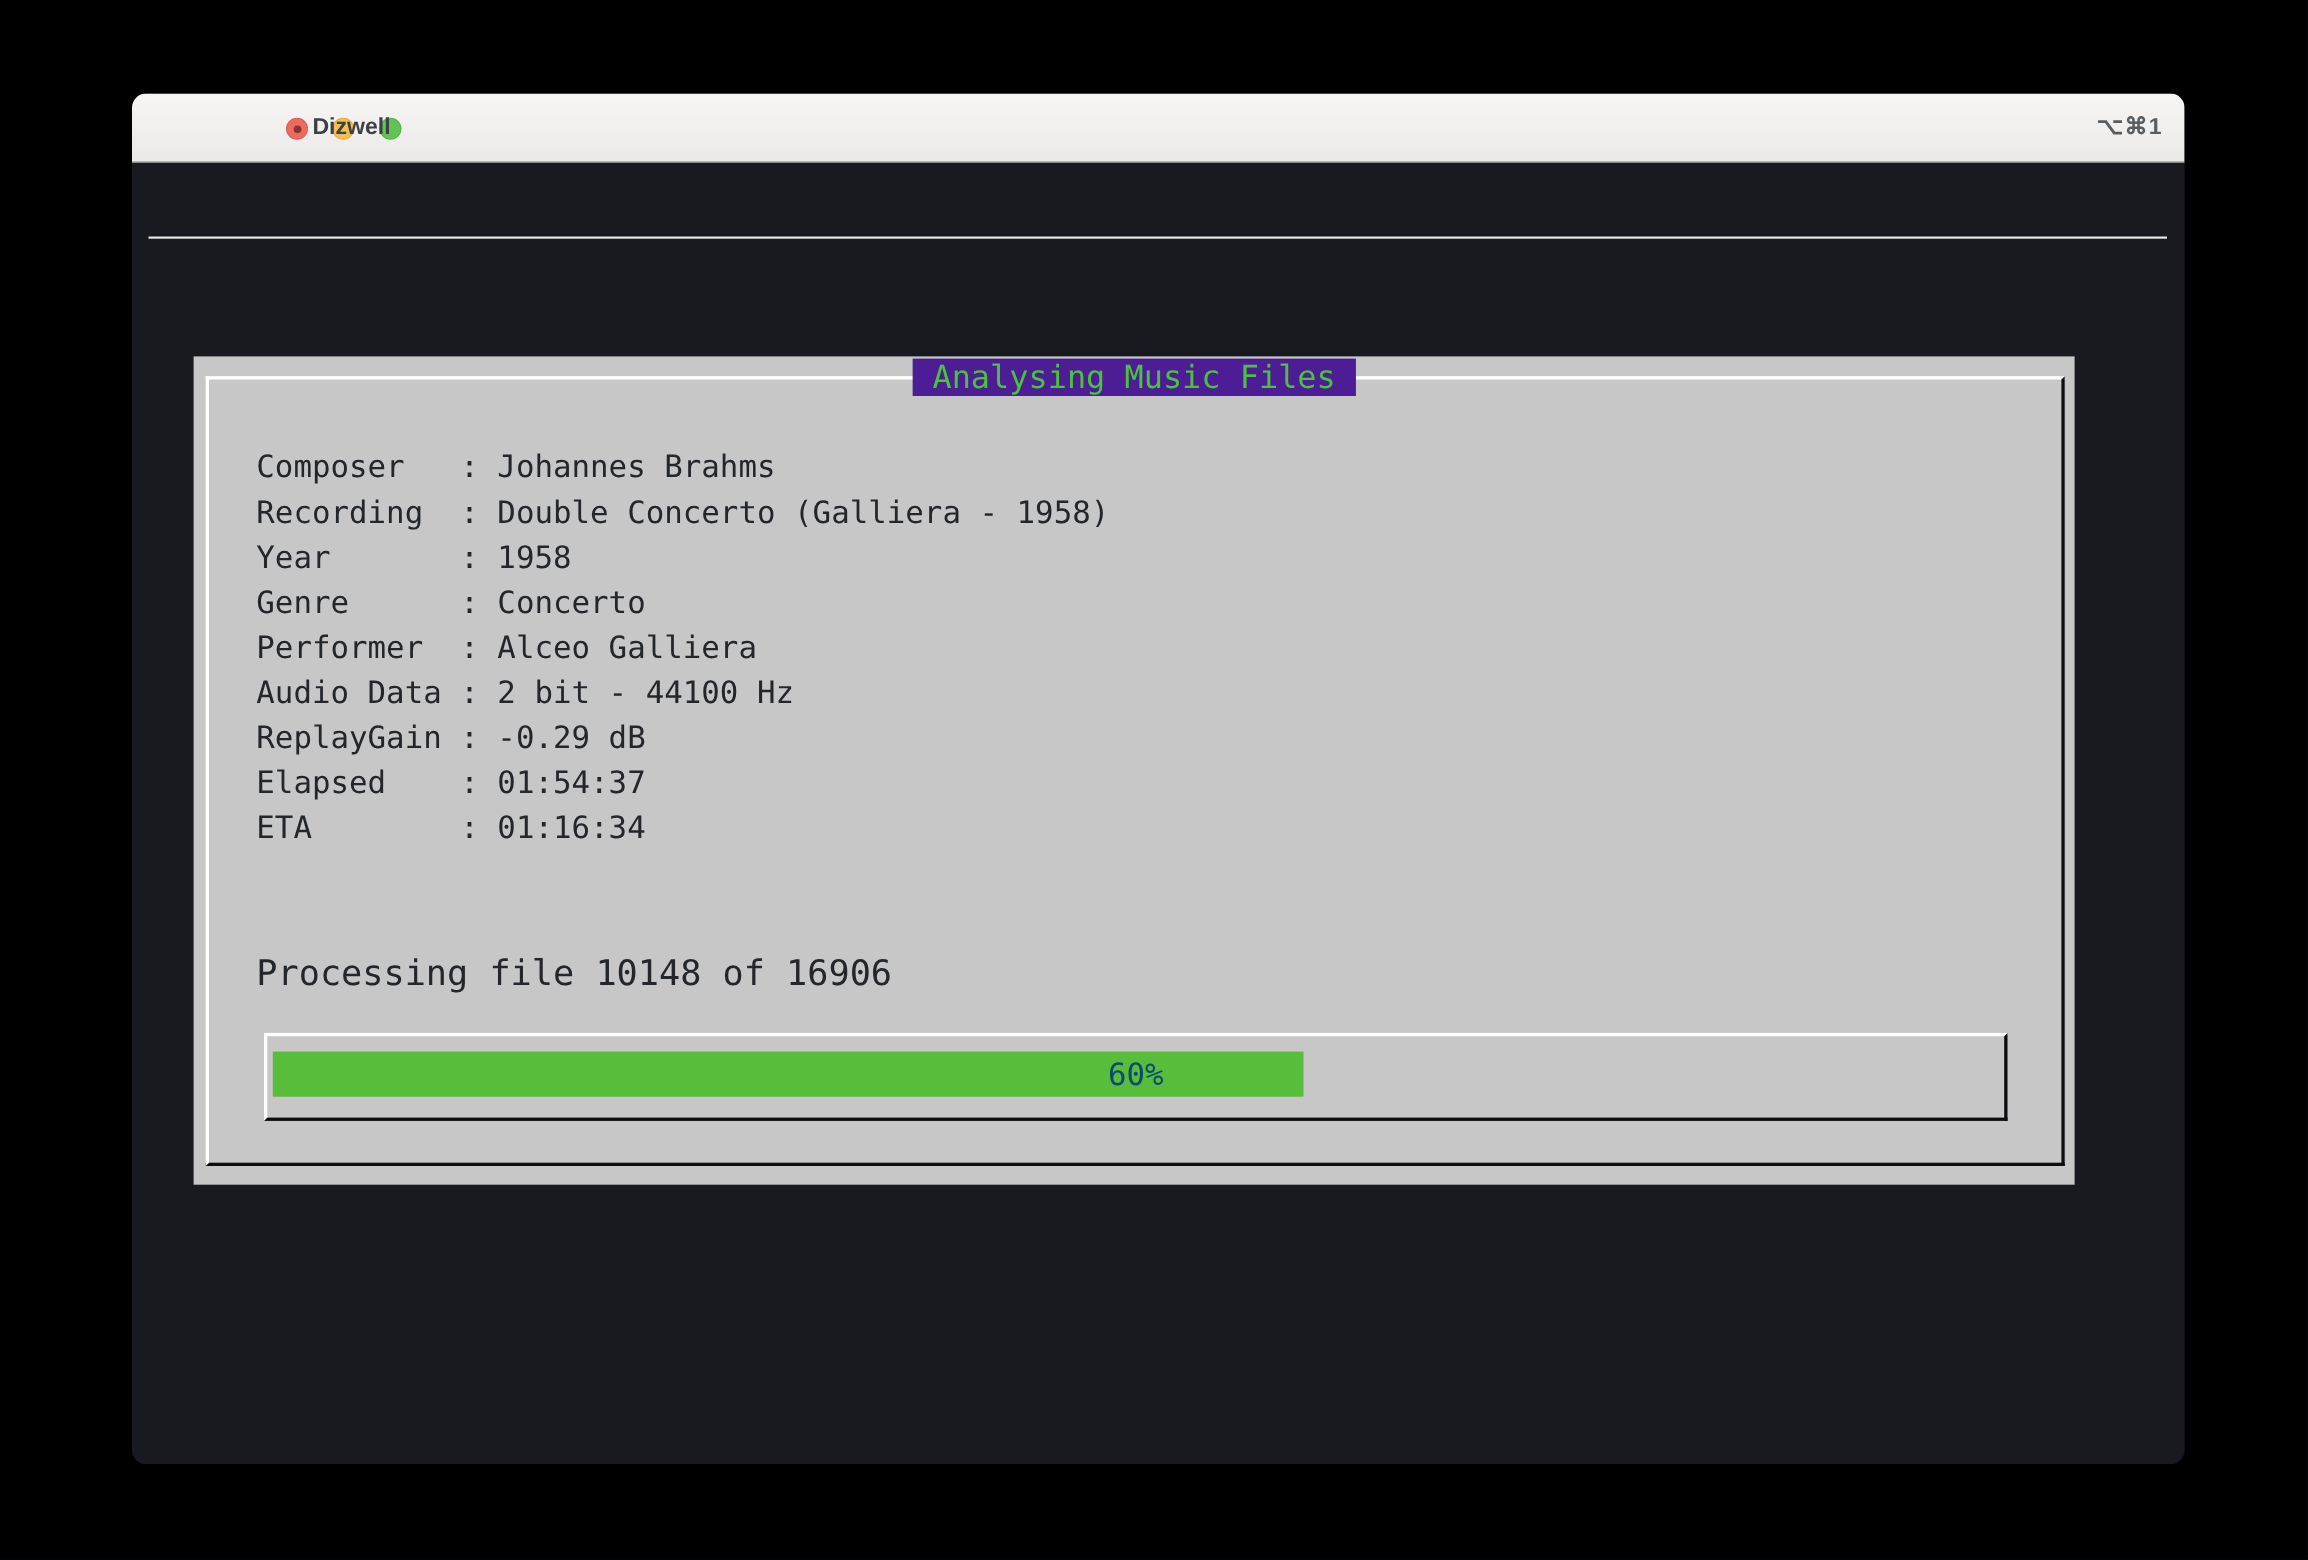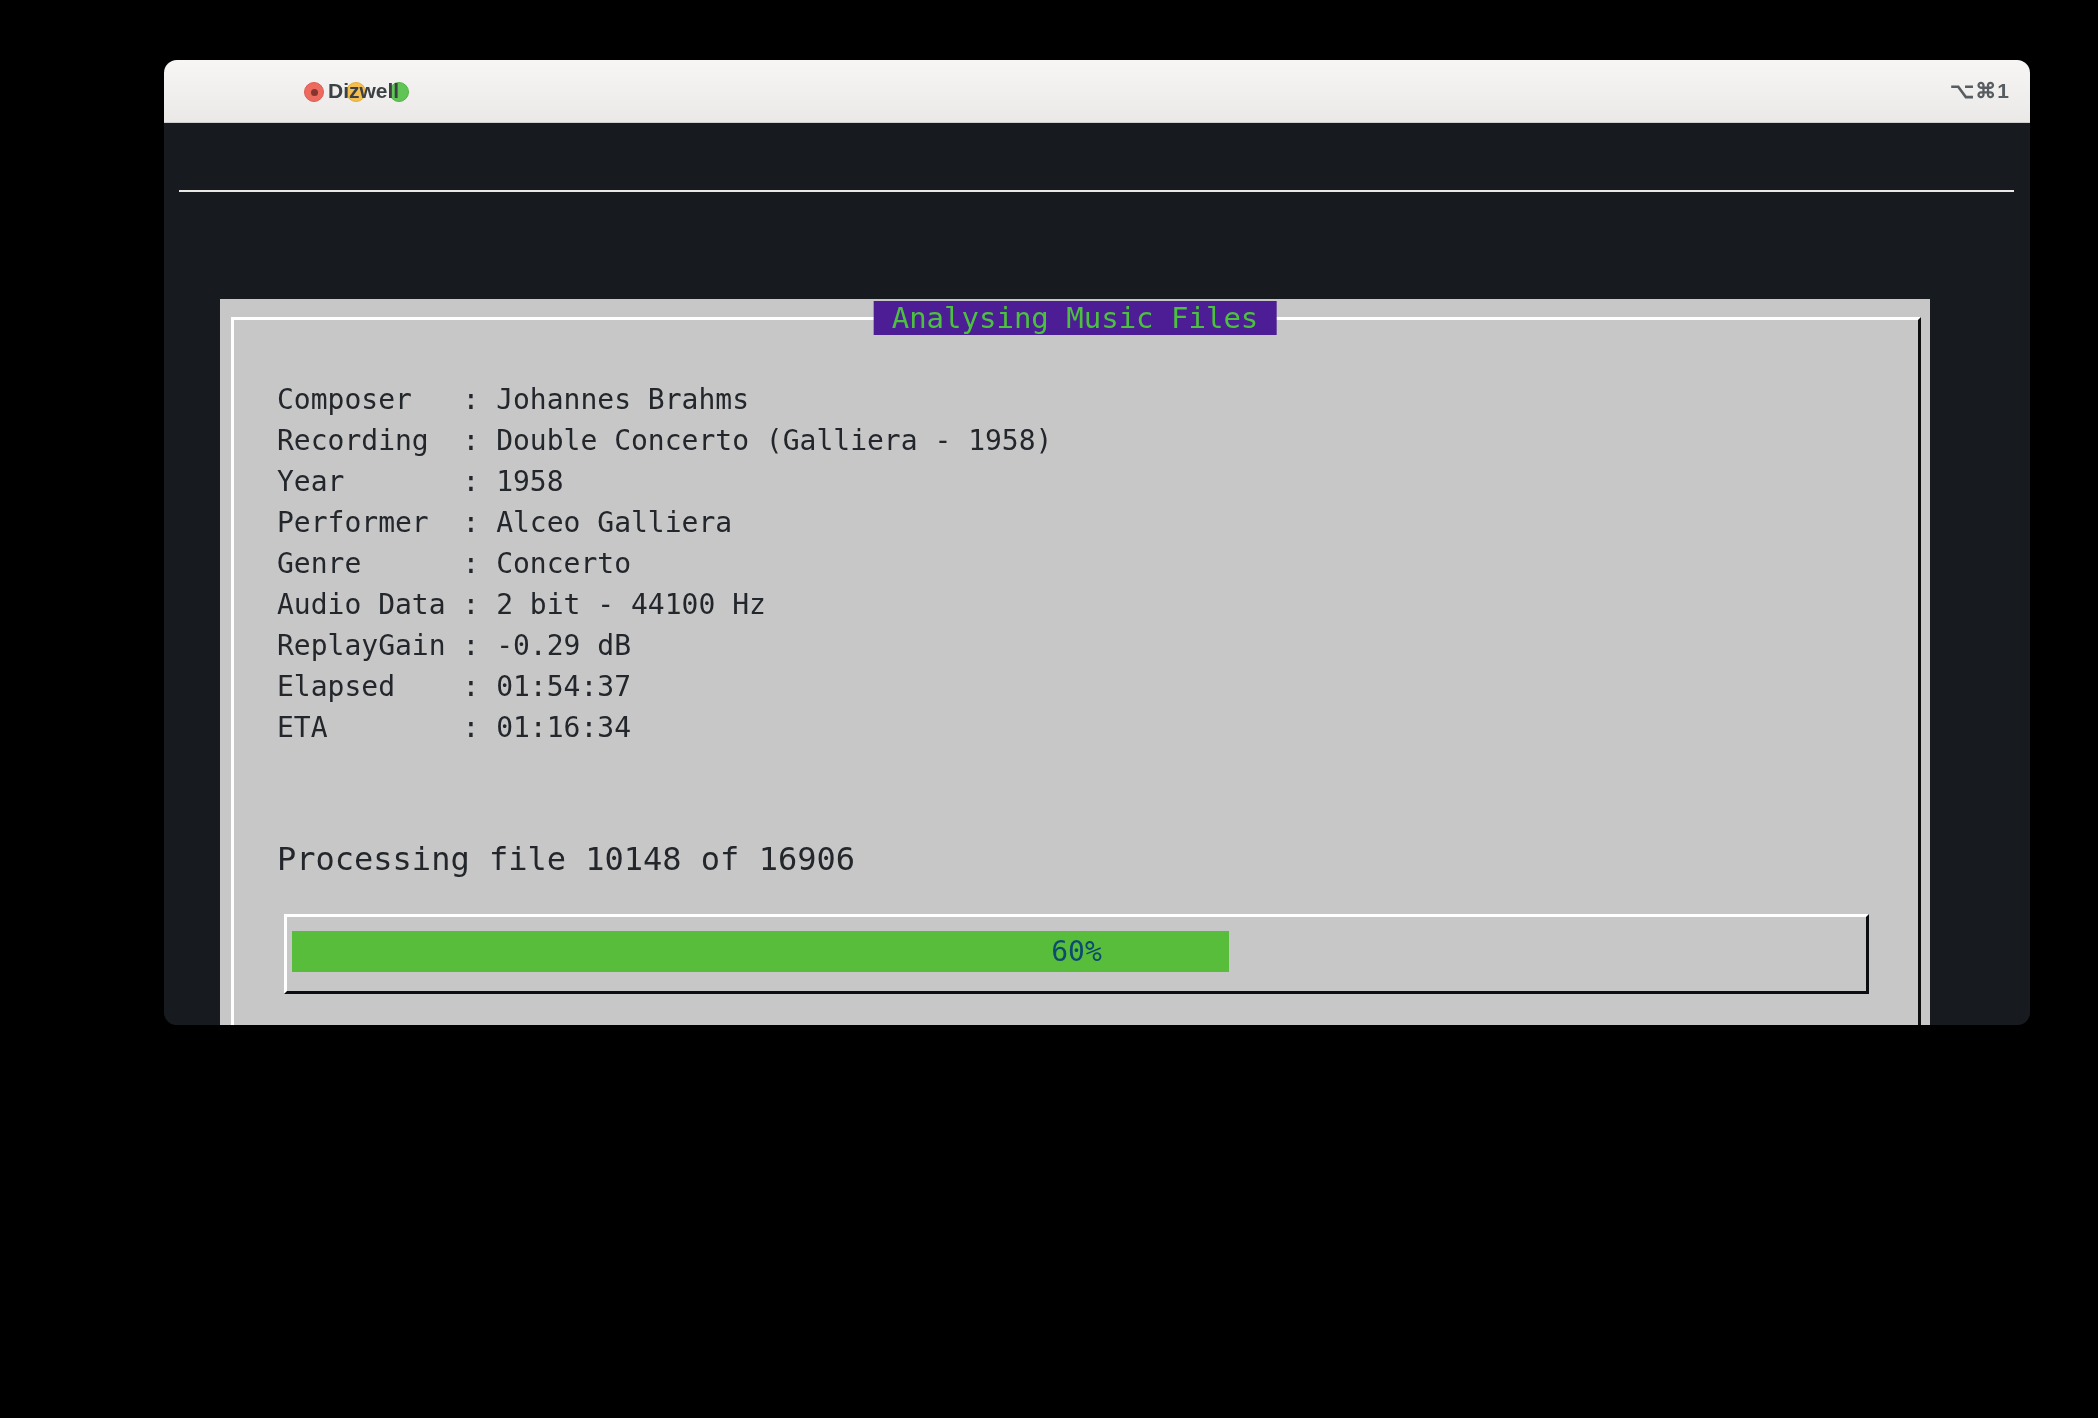--- a/index.html
+++ b/index.html
@@ -6,26 +6,25 @@
   html,body { width:2098px; height:1418px; }
   body {
     background:#000000;
     position:relative;
     font-family:"DejaVu Sans Mono", monospace;
     overflow:hidden;
   }
 
   
   .window {
-    position:absolute; left:120px; top:60px;
-    width:1866px; height:965px;
+    position:absolute; left:120px; top:85px;
+    width:1866px; height:1246px;
     border-radius:13px; overflow:hidden;
     background:#171a1f;
     box-shadow:0 25px 70px rgba(0,0,0,0.65);
-    margin-left:44px;
   }
   .titlebar {
     position:relative; height:62px;
     background:linear-gradient(#f7f6f5,#ebe9e8);
     border-bottom:1px solid #d0cecd;
   }
   .traffic { position:absolute; top:22px; width:18px; height:18px; border-radius:50%; }
   .t-close { left:140px; background:#ed6a5f; border:0.5px solid #dd5d52; }
   .t-close::after {
     content:""; position:absolute; left:5.5px; top:5.5px;
@@ -118,23 +117,23 @@
       <div class="dialog-title">Analysing Music Files</div>
 
       <div class="dialog-fields">
 
           <div class="field-row"><span class="f-label">Composer</span><span class="f-sep">: </span><span class="f-value">Johannes Brahms</span></div>
 
           <div class="field-row"><span class="f-label">Recording</span><span class="f-sep">: </span><span class="f-value">Double Concerto (Galliera - 1958)</span></div>
 
           <div class="field-row"><span class="f-label">Year</span><span class="f-sep">: </span><span class="f-value">1958</span></div>
 
+          <div class="field-row"><span class="f-label">Genre</span><span class="f-sep">: </span><span class="f-value">Concerto</span></div>
+
           <div class="field-row"><span class="f-label">Performer</span><span class="f-sep">: </span><span class="f-value">Alceo Galliera</span></div>
-
-          <div class="field-row"><span class="f-label">Genre</span><span class="f-sep">: </span><span class="f-value">Concerto</span></div>
 
           <div class="field-row"><span class="f-label">Audio Data</span><span class="f-sep">: </span><span class="f-value">2 bit - 44100 Hz</span></div>
 
           <div class="field-row"><span class="f-label">ReplayGain</span><span class="f-sep">: </span><span class="f-value">-0.29 dB</span></div>
 
 
           <div class="field-row"><span class="f-label">Elapsed</span><span class="f-sep">: </span><span class="f-value">01:54:37</span></div>
 
           <div class="field-row"><span class="f-label">ETA</span><span class="f-sep">: </span><span class="f-value">01:16:34</span></div>
         </div>

